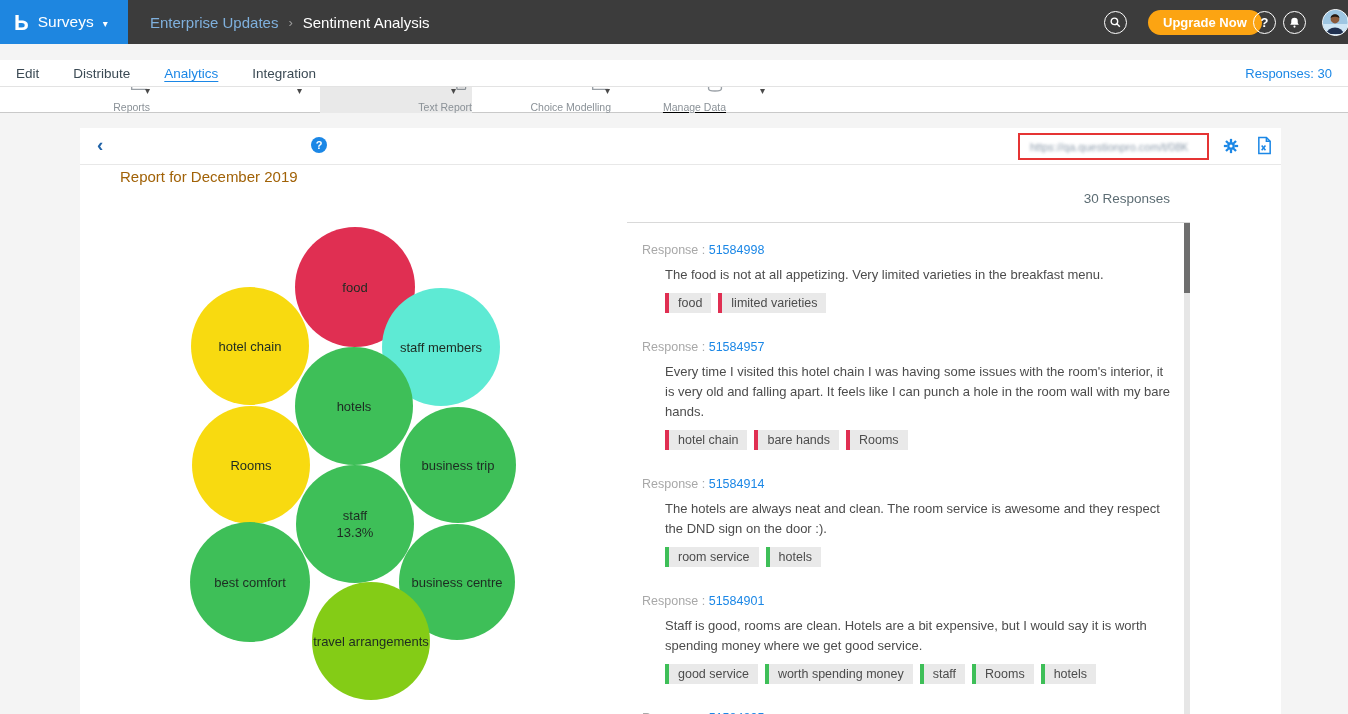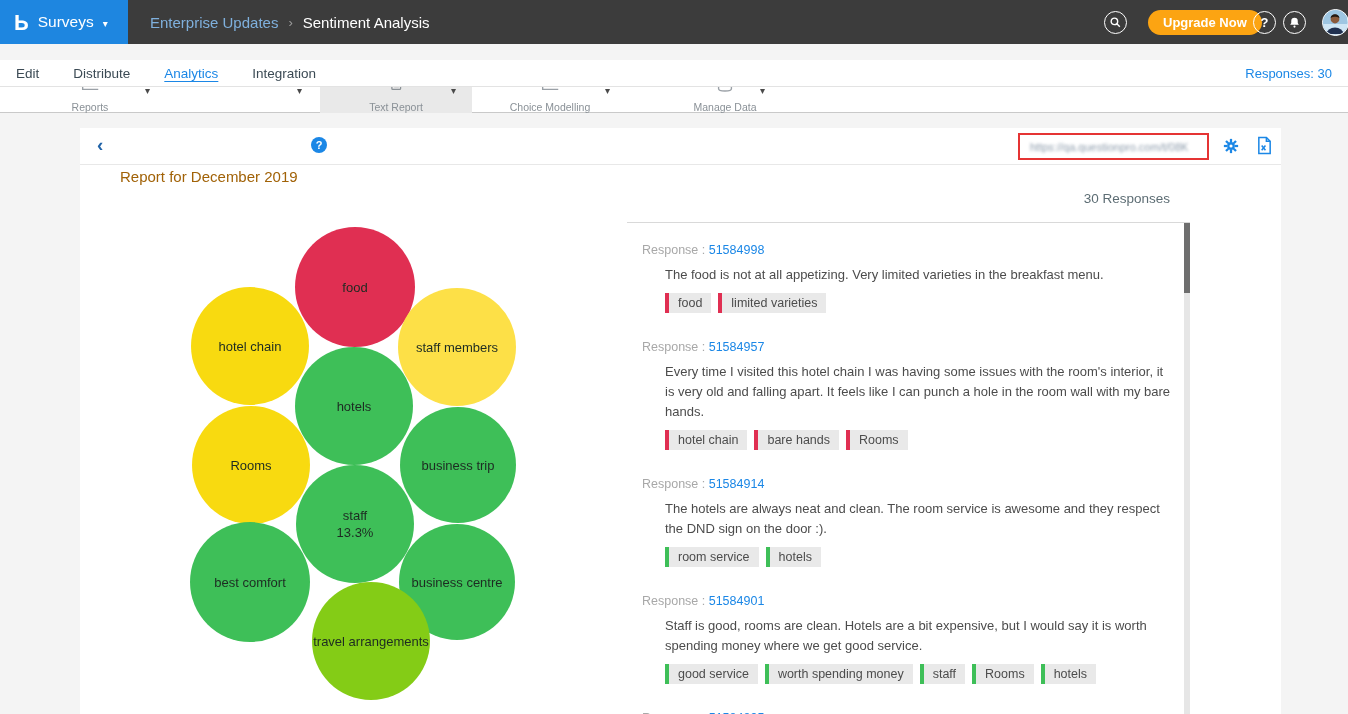--- a/index.html
+++ b/index.html
@@ -30,21 +30,21 @@
   .menurow { position:absolute; left:0; top:60px; width:1348px; height:27px; background:#fff;
              border-bottom:1px solid #e3e3e3; display:flex; align-items:center; padding-left:16px; gap:34px; z-index:29; }
   .menu-item { font-size:13.5px; color:#3b4a54; cursor:pointer; }
   .menu-item.active { color:#1b87e6; text-decoration:underline; text-underline-offset:3px; }
   .responses-count { position:absolute; right:16px; top:0; height:27px; display:flex; align-items:center;
                      font-size:13px; color:#1b87e6; }
 
   
   .toolbar { position:absolute; left:0; top:71px; width:1348px; height:42px; background:#fff;
              border-bottom:1px solid #c9c9c9; z-index:28; }
-  .tb-item { position:absolute; top:0; height:42px; display:flex; flex-direction:column; align-items:center;
+  .tb-item { position:absolute; top:0; height:42px; display:flex; flex-direction:column; align-items:flex-end;
              justify-content:center; gap:8px; cursor:pointer; }
   .tb-item.sel { background:#e9e9e9; }
   .tb-icon svg { display:block; }
   .tb-label { font-size:10.5px; color:#8a9197; }
   .tb-caret { position:absolute; top:14px; font-size:10px; color:#4a4a4a; cursor:pointer; }
 
   
   .card { position:absolute; left:80px; top:128px; width:1201px; height:586px; background:#fff; }
   .card-header { position:absolute; left:0; top:0; width:1201px; height:37px; border-bottom:1px solid #e8e8e8; }
   .back-arrow { position:absolute; left:17px; top:7px; font-size:19px; font-weight:bold; color:#2063a8; cursor:pointer; line-height:1; }
@@ -166,21 +166,21 @@
           <path d="M4 3 v17 h17"></path>
           <path d="M7 17 l4 -4.5 l4 1 l5 -7" stroke-dasharray="2 1.6"></path>
           <circle cx="11" cy="12.5" r="1.6" fill="#fff"></circle>
           <circle cx="15" cy="13.5" r="1.6" fill="#fff"></circle>
           <circle cx="20" cy="6.5" r="1.6" fill="#fff"></circle>
         </svg>
       </span>
       <div class="tb-label">Choice Modelling</div>
     </div>
     <span class="tb-caret" style="left: 605px;">▾</span>
-    <div class="tb-item" style="left: 664px; width: 122px;">
+    <div class="tb-item" style="left: 604px; width: 122px; text-decoration: underline;">
       <span class="tb-icon">
         <svg width="22" height="22" viewBox="0 0 24 24" fill="none" stroke="#9aa0a6" stroke-width="1.5">
           <ellipse cx="12" cy="4.6" rx="7" ry="2.4"></ellipse>
           <path d="M5 4.6 v14.8 c0 1.3 3.1 2.4 7 2.4 s7 -1.1 7 -2.4 V4.6"></path>
           <path d="M5 9.5 c0 1.3 3.1 2.4 7 2.4 s7 -1.1 7 -2.4"></path>
           <path d="M5 14.4 c0 1.3 3.1 2.4 7 2.4 s7 -1.1 7 -2.4"></path>
         </svg>
       </span>
       <div class="tb-label">Manage Data</div>
     </div>
@@ -221,21 +221,21 @@
   </div>
 
   <div class="chart-area" id="chart-area">
 
   <div class="bubble" style="left: 215px; top: 62px; height: 120px; width: 120px; background: rgb(224, 47, 82);">
         <span>food</span>
       </div>
       <div class="bubble" style="left: 111px; top: 122px; height: 118px; width: 118px; background: rgb(248, 218, 16);">
         <span>hotel chain</span>
       </div>
-      <div class="bubble" style="left: 318px; top: 123px; height: 118px; width: 118px; background: #fde047;">
+      <div class="bubble" style="left: 302px; top: 123px; height: 118px; width: 118px; background: #5eead4;">
         <span>staff members</span>
       </div>
       <div class="bubble" style="left: 215px; top: 182px; height: 118px; width: 118px; background: rgb(62, 191, 88);">
         <span>hotels</span>
       </div>
       <div class="bubble" style="left: 112px; top: 241px; height: 118px; width: 118px; background: rgb(248, 218, 16);">
         <span>Rooms</span>
       </div>
       <div class="bubble" style="left: 320px; top: 242px; height: 116px; width: 116px; background: rgb(62, 191, 88);">
         <span>business trip</span>

